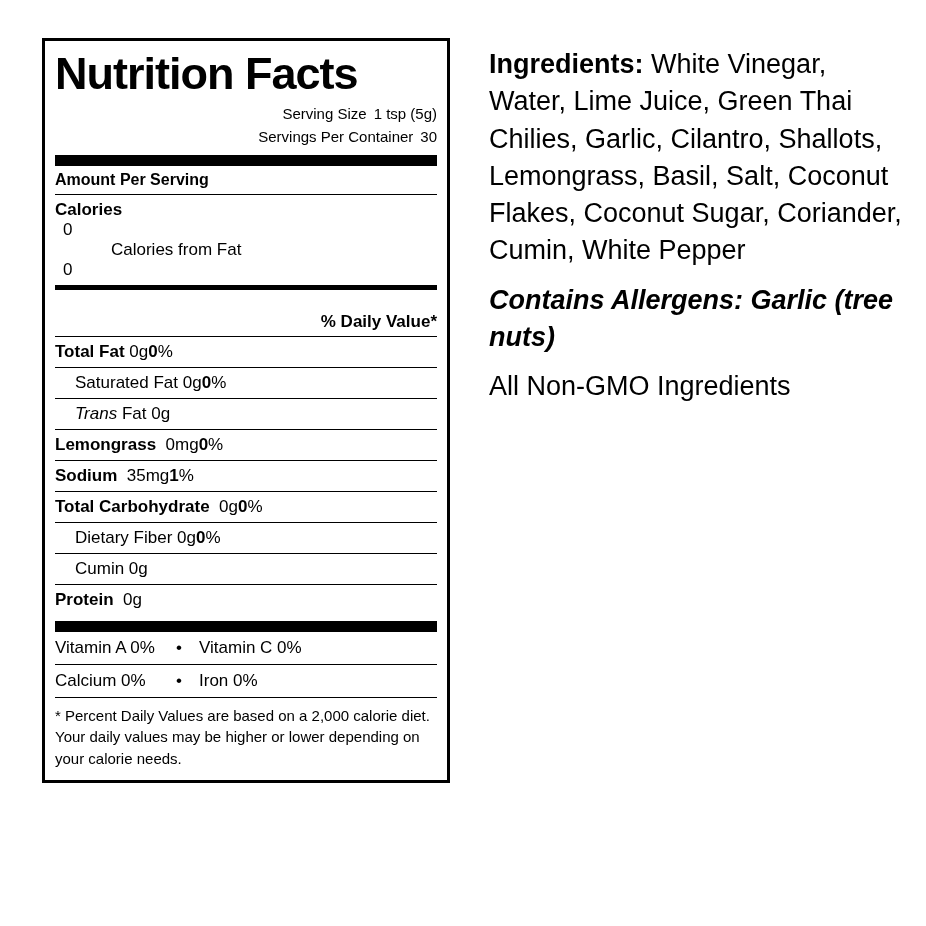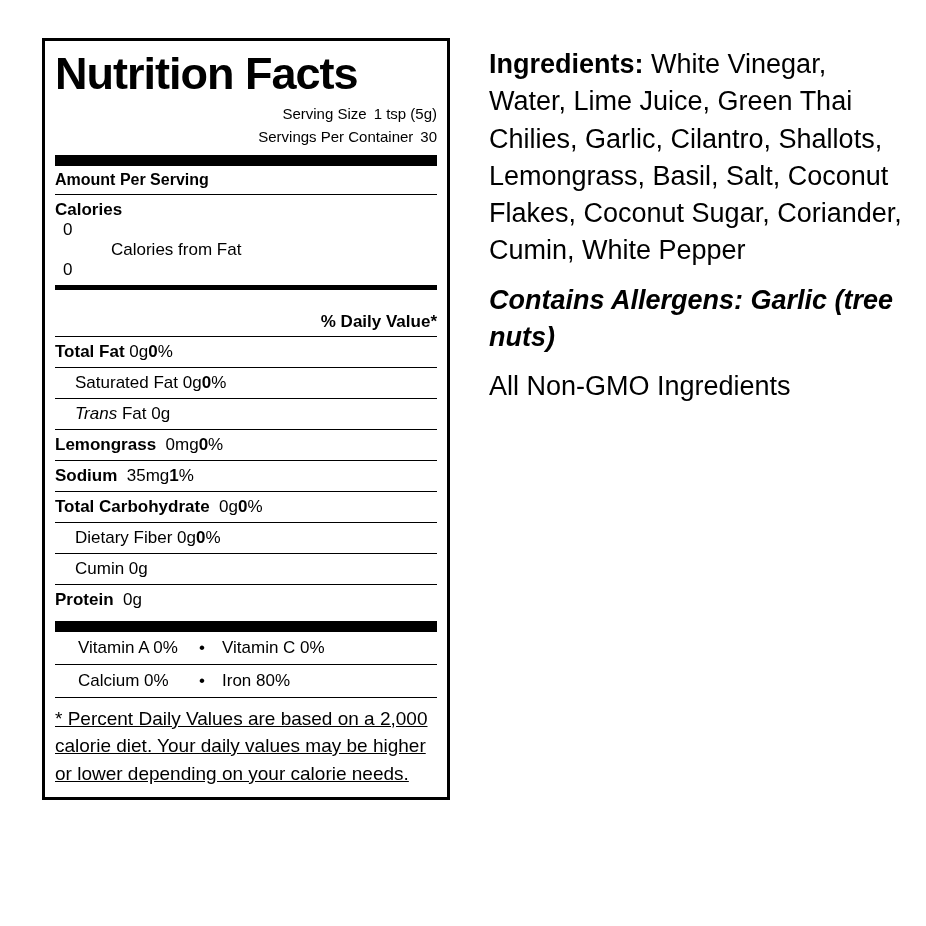--- a/index.html
+++ b/index.html
@@ -96,31 +96,29 @@
   }
   .cal-row .cal-label { font-weight: bold; }
   .cal-row .cal-val { margin-left: 8px; }
   .cal-row .cal-fat { margin-left: 56px; }
 
   .vit-row {
     display: flex;
     align-items: baseline;
     font-size: 17px;
     padding: 6px 0 6px 0;
-    margin-left: 23px;
   }
   .vit-row .c1 { width: 104px; white-space: nowrap; }
   .vit-row .dot { width: 40px; text-align: center; }
   .vit-row .c2 { white-space: nowrap; }
 
   .footnote {
-    font-size: 19px;
+    font-size: 15px;
     line-height: 1.45;
     padding-top: 7px;
-    text-decoration: underline;
   }
 
   
   .info {
     position: absolute;
     left: 489px;
     top: 46px;
     width: 420px;
   }
   .info p {
@@ -231,21 +229,21 @@
 
     <div class="vit-row">
       <span class="c1">Vitamin A  0%</span>
       <span class="dot">•</span>
       <span class="c2">Vitamin C 0%</span>
     </div>
     <div class="rule-thin"></div>
     <div class="vit-row">
       <span class="c1">Calcium 0%</span>
       <span class="dot">•</span>
-      <span class="c2">Iron  80%</span>
+      <span class="c2">Iron  0%</span>
     </div>
     <div class="rule-thin"></div>
 
     <div class="footnote">* Percent Daily Values are based on a 2,000 calorie diet. Your daily values may be higher or lower depending on your calorie needs.</div>
   </div>
 
   <div class="info">
     <p><span class="lead">Ingredients:</span> <span>White Vinegar, Water, Lime Juice, Green Thai Chilies, Garlic, Cilantro, Shallots, Lemongrass, Basil, Salt, Coconut Flakes, Coconut Sugar, Coriander, Cumin, White Pepper</span></p>
     <p class="allergen">Contains Allergens: Garlic (tree nuts)</p>
     <p class="nongmo">All Non-GMO Ingredients</p>

